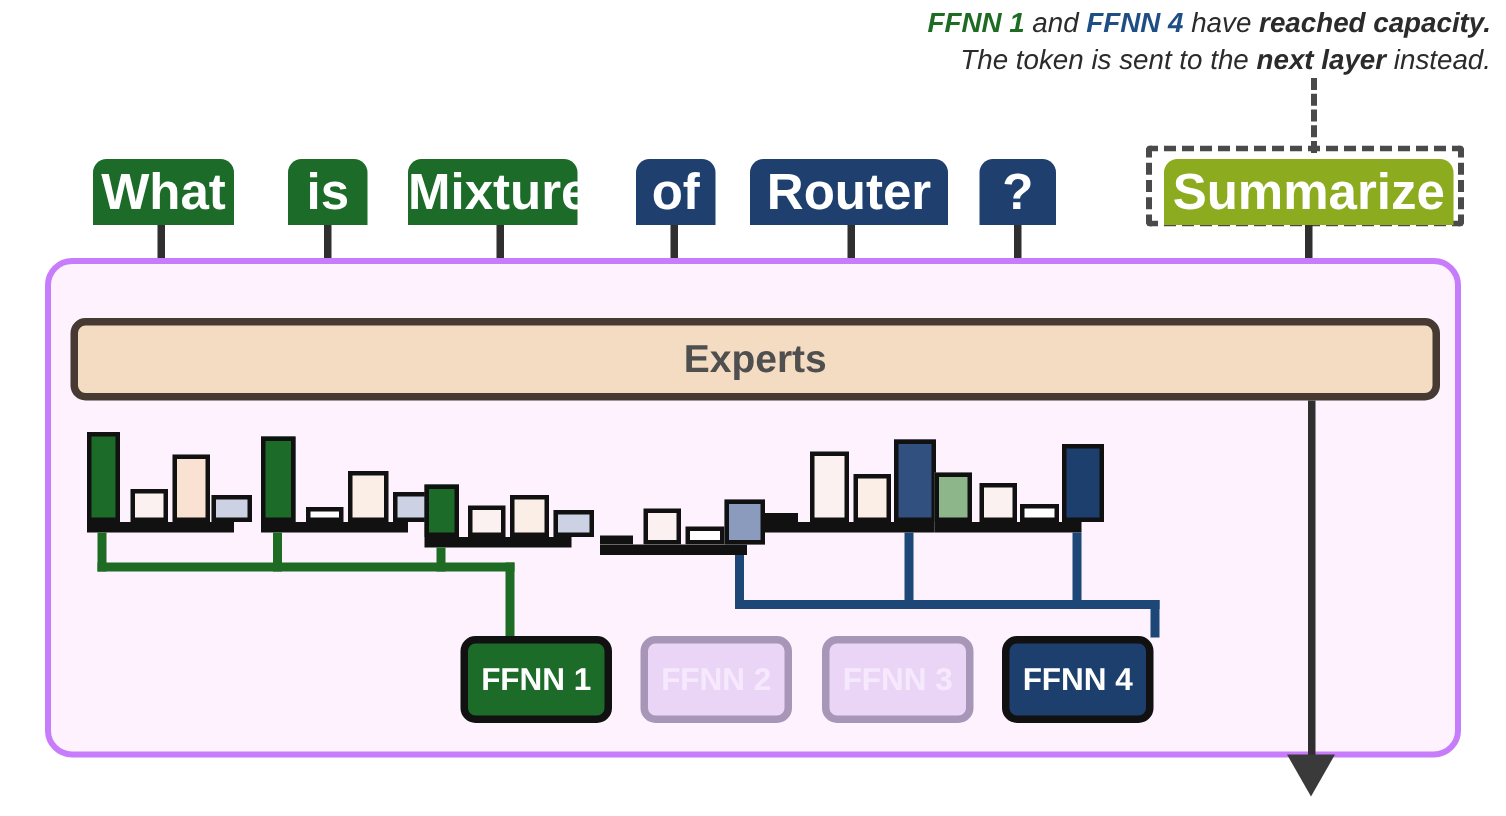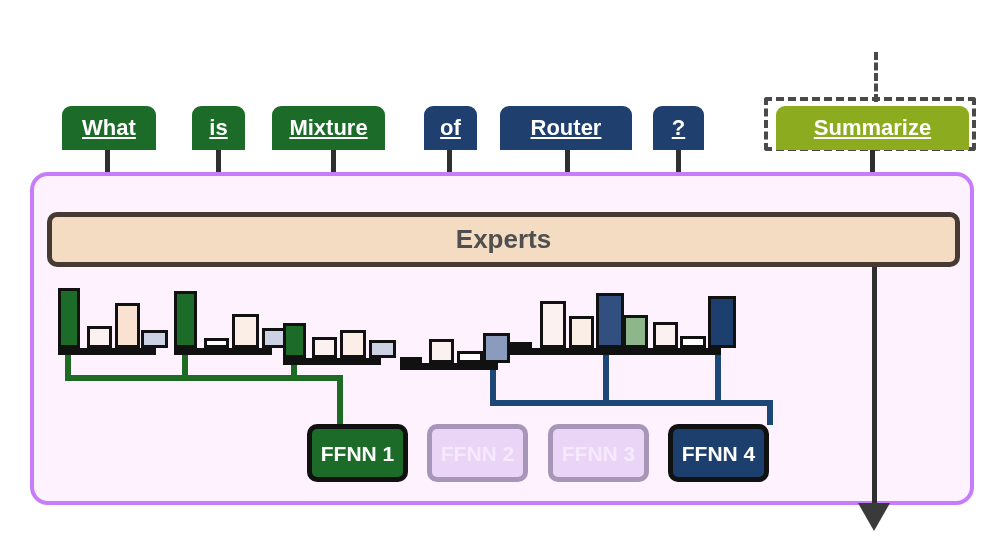--- a/index.html
+++ b/index.html
@@ -13,22 +13,22 @@
   #callout .b{font-weight:bold;font-style:italic;}
   #callout .g{font-weight:bold;font-style:italic;color:#1e6b24;}
   #callout .n{font-weight:bold;font-style:italic;color:#1f4e85;}
 
   
   #leader{position:absolute;left:874px;top:52px;width:0;height:50px;
           border-left:4px dashed #4a4a4a;}
 
   
   .token{position:absolute;height:44px;border-radius:9px 9px 0 0;
-         color:#ffffff;font-size:22px;font-weight:bold;line-height:44px;
-         text-align:center;white-space:nowrap;text-decoration:underline;}
+         color:#ffffff;font-size:34px;font-weight:bold;line-height:44px;
+         text-align:center;white-space:nowrap;}
   .stem{position:absolute;width:5px;background:#2f2f2f;}
 
   
   #dashbox{position:absolute;left:764px;top:97px;width:212px;height:54px;
            border:4px dashed #4a4a4a;border-radius:3px;box-sizing:border-box;}
 
   
   #layer{position:absolute;left:30px;top:172px;width:944px;height:333px;
          background:#fdf2fd;border:4px solid #c77dfb;border-radius:18px;
          box-sizing:border-box;}
@@ -56,20 +56,26 @@
   #arrowline{position:absolute;left:872px;top:267px;width:5px;height:242px;
              background:#2f2f2f;}
   #arrowhead{position:absolute;left:858px;top:503px;width:0;height:0;
              border-left:16px solid transparent;border-right:16px solid transparent;
              border-top:28px solid #3a3a3a;}
 </style>
 </head>
 <body>
 
 <div id="callout">
+  <span class="l">
+    <span class="g">FFNN 1</span><span> and </span><span class="n">FFNN 4</span><span> have </span><span class="b">reached capacity.</span>
+  </span>
+  <span class="l">
+    <span>The token is sent to the </span><span class="b">next layer</span><span> instead.</span>
+  </span>
 </div>
 <div id="leader"></div>
 
 <div id="dashbox"></div>
 
 <div id="tokens">
     <div class="token" style="left: 62px; top: 106px; width: 94px; background: rgb(28, 107, 40);"><span>What</span></div>
     <div class="stem" style="left: 105px; top: 150px; height: 42px;"></div>
     <div class="token" style="left: 192px; top: 106px; width: 53px; background: rgb(28, 107, 40);"><span>is</span></div>
     <div class="stem" style="left: 216px; top: 150px; height: 42px;"></div>

